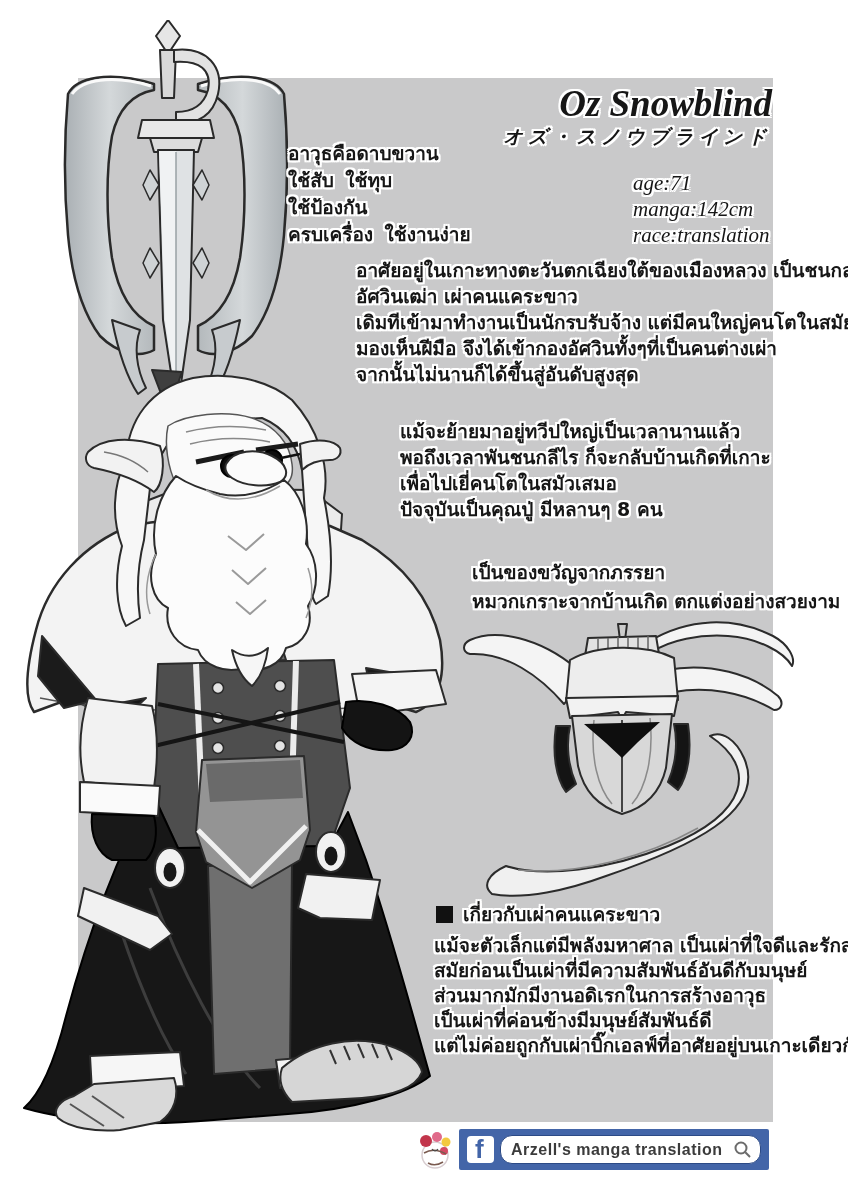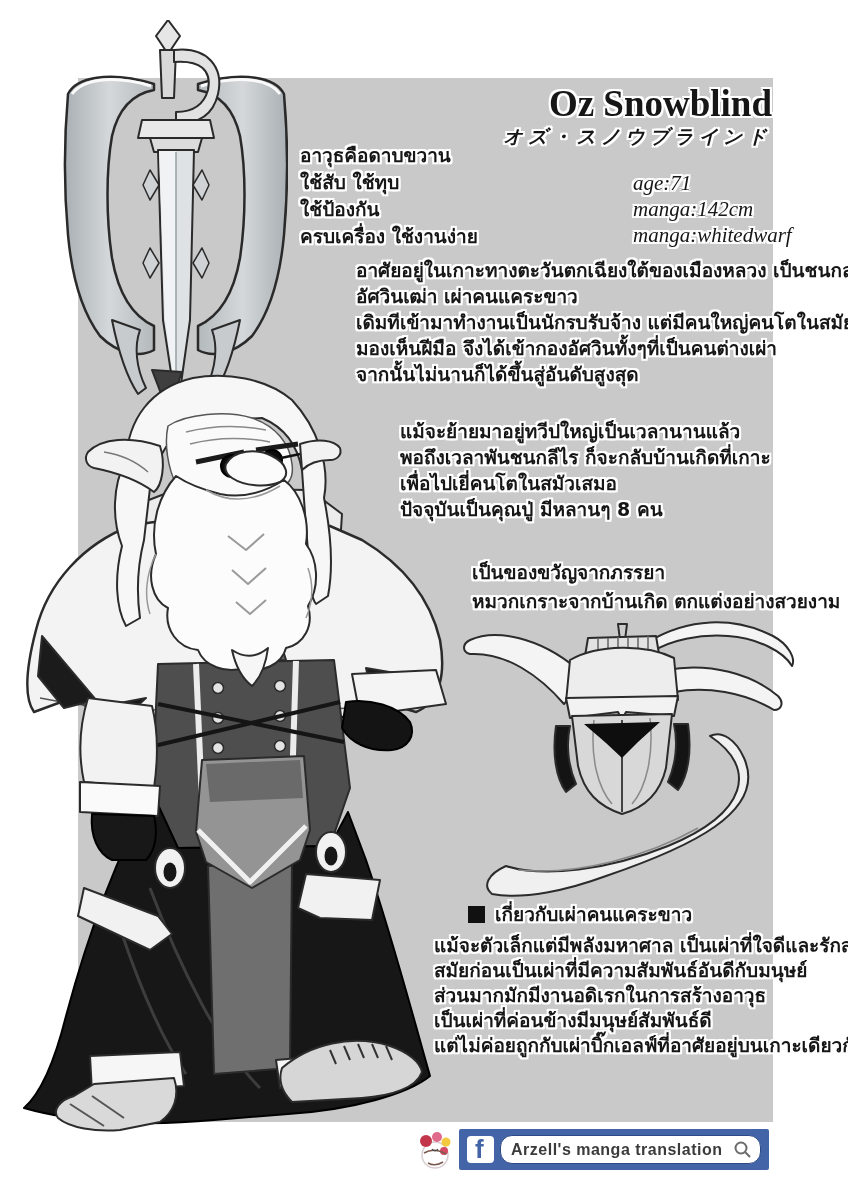--- a/index.html
+++ b/index.html
@@ -9,28 +9,28 @@
   svg{display:block;}
   .abs{position:absolute;}
 
   
   .outline{color:#161616;
     text-shadow:-2px -2px 0 #fff,2px -2px 0 #fff,-2px 2px 0 #fff,2px 2px 0 #fff,
                  0 -2px 0 #fff,0 2px 0 #fff,-2px 0 0 #fff,2px 0 0 #fff;}
   .th{font-weight:bold;font-size:19px;line-height:26px;white-space:nowrap;}
 
   .title-wrap{position:absolute;right:76px;top:84px;text-align:right;}
-  .title-en{font-family:"Liberation Serif",serif;font-weight:bold;
+  .title-en{font-family:"Liberation Serif",serif;font-style:italic;font-weight:bold;
             font-size:37px;line-height:40px;letter-spacing:0px;}
   .title-jp{font-family:"Liberation Serif",serif;font-style:italic;font-weight:bold;
             font-size:19px;line-height:26px;letter-spacing:5px;margin-left:8px;}
   .stats{position:absolute;left:633px;top:170px;font-family:"Liberation Serif",serif;
          font-style:italic;font-weight:normal;font-size:21px;line-height:26px;}
 
-  .race-head{position:absolute;left:436px;top:901px;display:flex;align-items:center;gap:10px;margin-left:32px;}
+  .race-head{position:absolute;left:436px;top:901px;display:flex;align-items:center;gap:10px;}
   .race-square{width:17px;height:17px;background:#111;flex:0 0 auto;}
   .race-lines{position:absolute;left:434px;top:933px;line-height:25px;}
 
   
   .fb-bar{position:absolute;left:459px;top:1129px;width:310px;height:41px;background:#4365a8;
           display:flex;align-items:center;border-radius:2px;}
   .fb-tile{width:27px;height:27px;background:#ffffff;border-radius:4px;margin-left:8px;
            overflow:hidden;position:relative;}
   .fb-f{position:absolute;left:8px;top:-2px;color:#4365a8;font-weight:bold;
         font-size:26px;font-family:"Liberation Sans",sans-serif;}
@@ -192,24 +192,24 @@
   </svg>
 
   <div class="title-wrap">
     <div class="title-en outline">Oz Snowblind</div>
     <div class="title-jp outline">オズ・スノウブラインド</div>
   </div>
 
   <div class="stats outline">
     <div>age:71</div>
     <div>manga:142cm</div>
-    <div>manga:whitedwarf</div>
-  </div>
-
-  <div class="abs th outline" style="left:300px;top:142px;line-height:27px;">
+    <div>race:translation</div>
+  </div>
+
+  <div class="abs th outline" style="left:288px;top:142px;line-height:27px;font-family:Liberation Mono, monospace;">
     <div>อาวุธคือดาบขวาน</div>
     <div>ใช้สับ ใช้ทุบ</div>
     <div>ใช้ป้องกัน</div>
     <div>ครบเครื่อง ใช้งานง่าย</div>
   </div>
 
   <div class="abs th outline" style="left:356px;top:257px;">
     <div>อาศัยอยู่ในเกาะทางตะวันตกเฉียงใต้ของเมืองหลวง เป็นชนกลุ่มน้อย</div>
     <div>อัศวินเฒ่า เผ่าคนแคระขาว</div>
     <div>เดิมทีเข้ามาทำงานเป็นนักรบรับจ้าง แต่มีคนใหญ่คนโตในสมัยนั้น</div>

